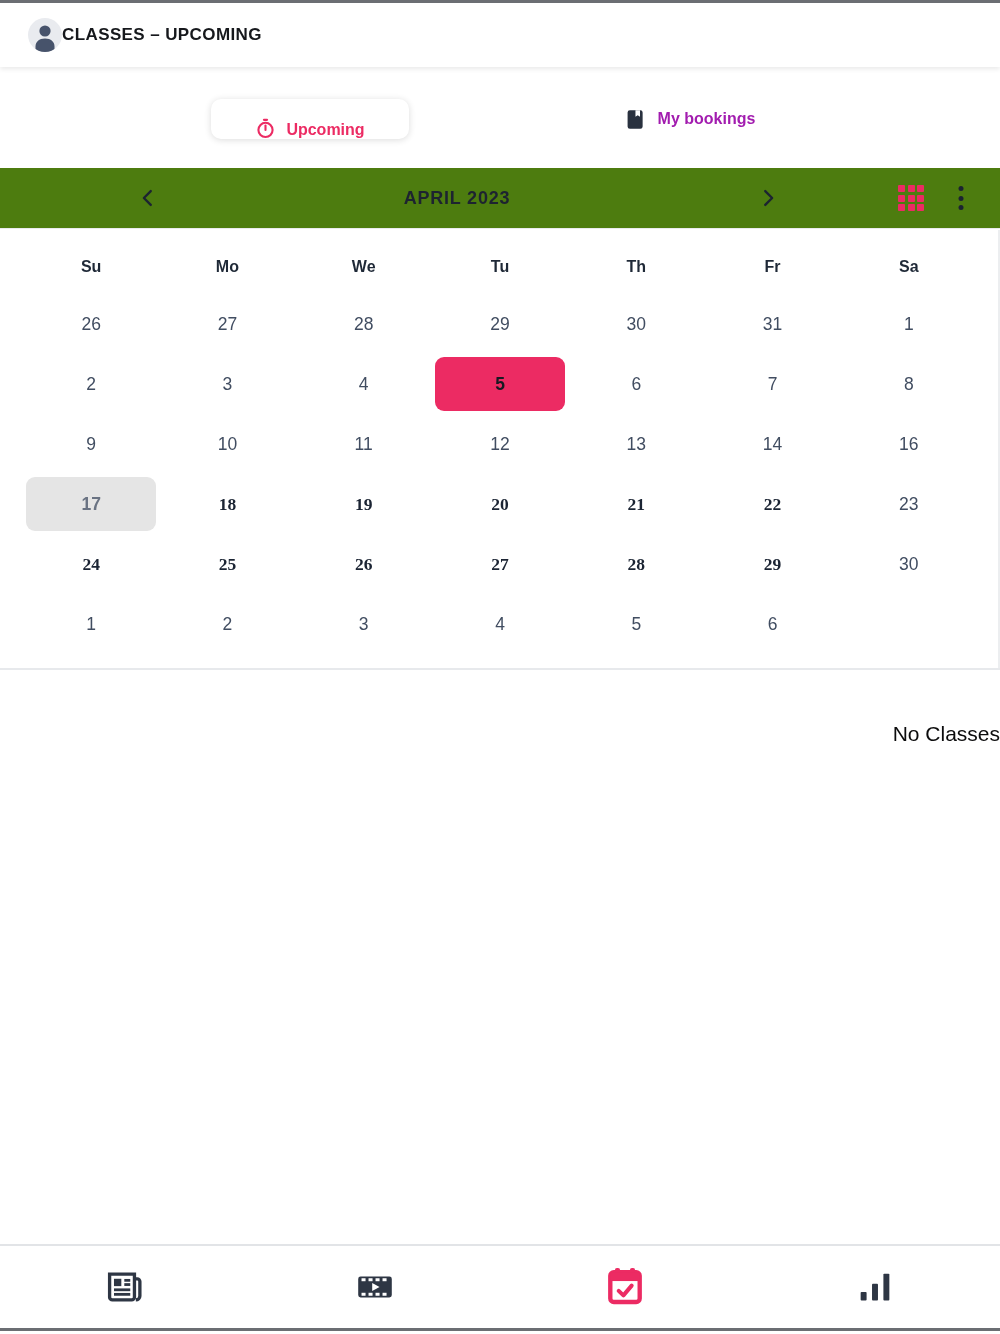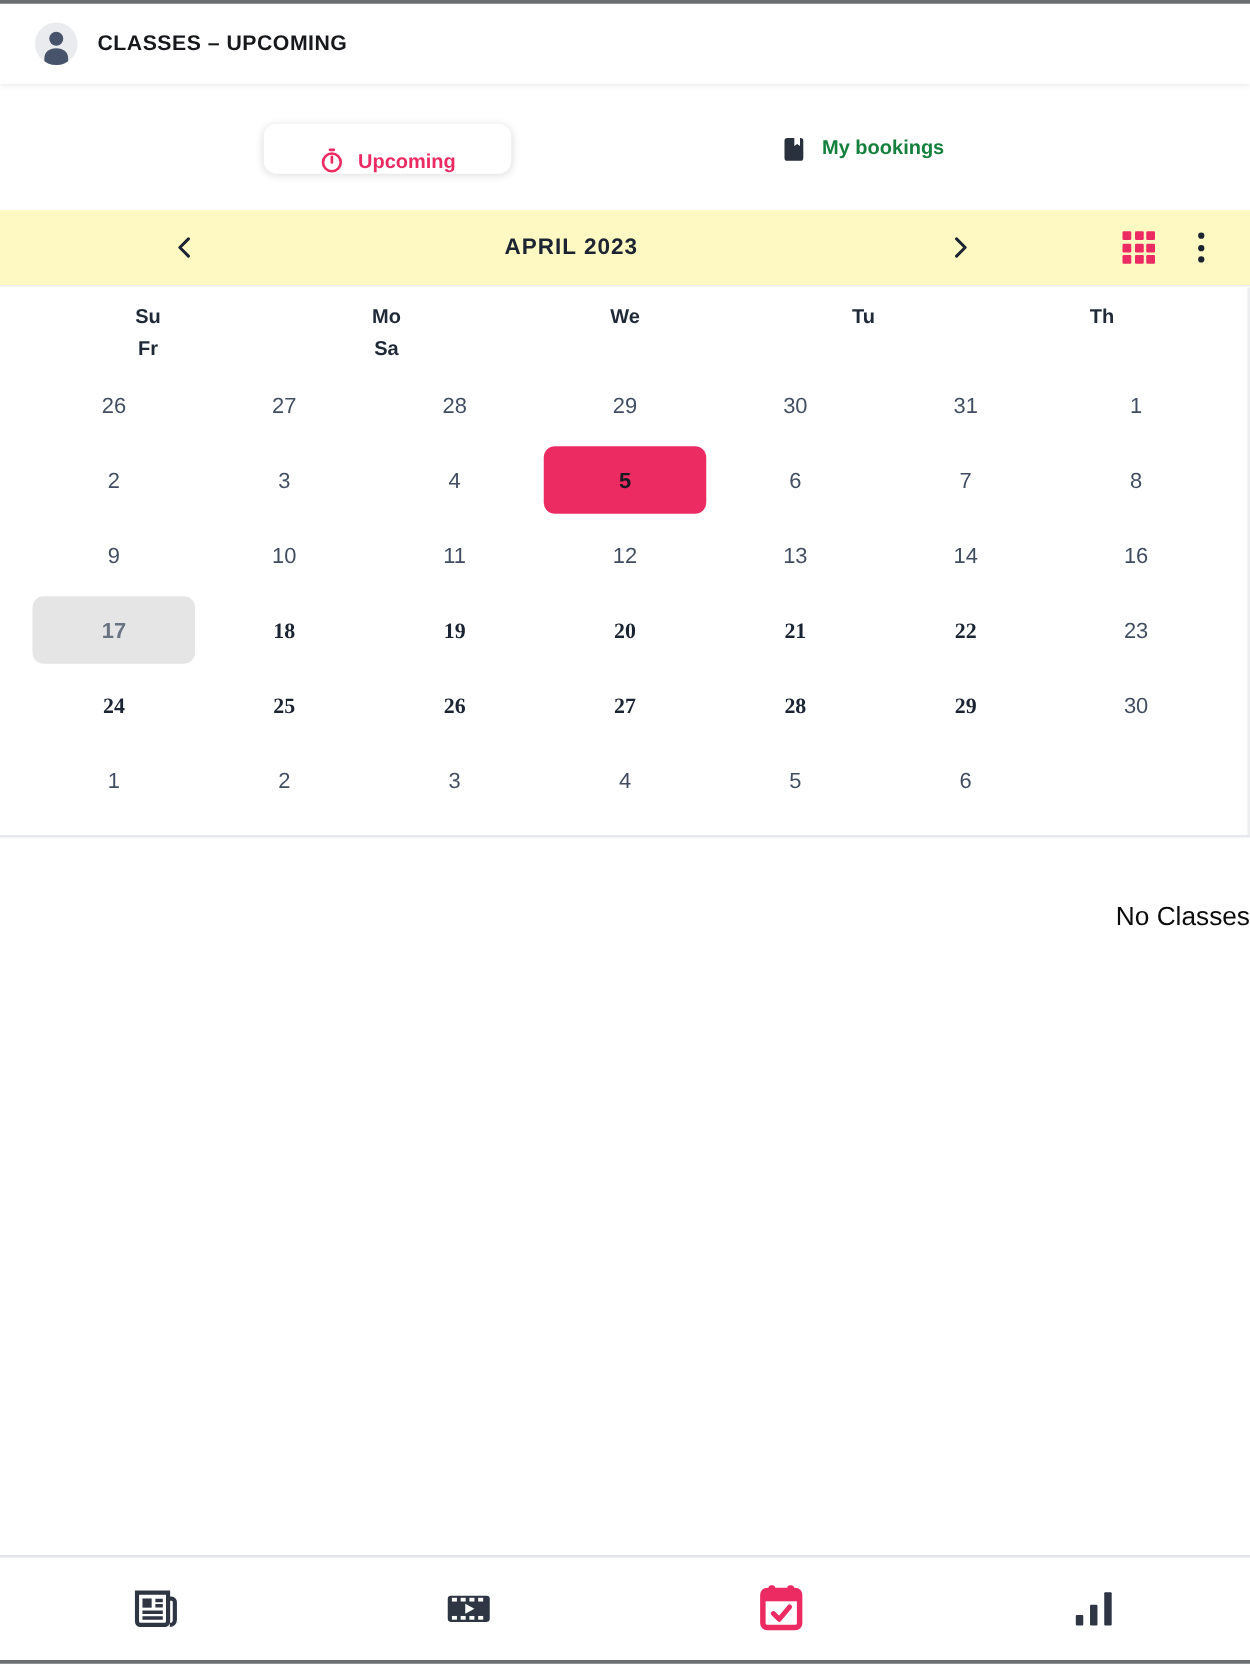--- a/index.html
+++ b/index.html
@@ -5,49 +5,49 @@
   :root { --accent:#EC2B63; --dark:#232D3F; --daytext:#414D61; }
   * { margin:0; padding:0; box-sizing:border-box; }
   html,body { background:#fff; }
   body { font-family:"Liberation Sans", sans-serif; width:1000px; height:1334px; position:relative; overflow:hidden; color:var(--dark); }
 
   .edge-top { position:absolute; top:0; left:0; right:0; height:3px; background:#6b6e73; z-index:50;}
   .edge-bottom { position:absolute; top:1328px; left:0; right:0; height:3px; background:#6b6e73; z-index:50;}
 
   
   .app-header { position:absolute; top:3px; left:0; right:0; height:64px; background:#fff;
-    display:flex; align-items:center; padding-left:28px; gap:16px;
+    display:flex; align-items:center; padding-left:28px; gap:0;
     box-shadow:0 2px 5px rgba(0,0,0,0.09); z-index:10;}
   .avatar { width:34px; height:34px; border-radius:50%; background:#E9EBEF; overflow:hidden; display:flex; align-items:flex-end; justify-content:center;}
   .app-title { font-size:17px; font-weight:700; letter-spacing:0.4px; color:#16181c;}
 
   
   .tab-upcoming { position:absolute; left:211px; top:99px; width:198px; height:40px; background:#fff;
     border-radius:10px; box-shadow:0 1px 7px rgba(0,0,0,0.14); display:flex; align-items:flex-end; justify-content:center; gap:10px; cursor:pointer;}
   .tab-upcoming .lbl { color:var(--accent); font-size:16px; font-weight:700;}
   .tab-bookings { position:absolute; left:690px; top:99px; height:40px; transform:translateX(-50%);
     display:flex; align-items:center; gap:12px; cursor:pointer;}
-  .tab-bookings .lbl { color:#15803d; font-size:16px; font-weight:600;}
-
-  
-  .month-nav { position:absolute; top:168px; left:0; right:0; height:61px; border-bottom:1.5px solid #E9EBED; background:#fef9c3;}
+  .tab-bookings .lbl { color:#a21caf; font-size:16px; font-weight:600;}
+
+  
+  .month-nav { position:absolute; top:168px; left:0; right:0; height:61px; border-bottom:1.5px solid #E9EBED; background:#4d7c0f;}
   .chev { position:absolute; top:50%; transform:translate(-50%,-50%); width:34px; height:34px; display:flex; align-items:center; justify-content:center; cursor:pointer;}
   .chev.left { left:148px; }
   .chev.right { left:768px; }
   .month-label { position:absolute; left:457px; top:50%; transform:translate(-50%,-50%);
     font-size:18px; font-weight:700; letter-spacing:0.8px; color:#1d2330;}
   .grid-btn { position:absolute; left:911px; top:50%; transform:translate(-50%,-50%);
     display:grid; grid-template-columns:repeat(3,7px); grid-template-rows:repeat(3,7px); gap:2.5px; cursor:pointer;}
   .grid-btn span { background:var(--accent); border-radius:1px; }
   .kebab { position:absolute; left:961px; top:50%; transform:translate(-50%,-50%); display:flex; flex-direction:column; gap:4.5px; cursor:pointer; padding:4px;}
   .kebab span { width:5px; height:5px; border-radius:50%; background:#1c2431;}
 
   
   .weekday-row { position:absolute; top:241px; left:23px; right:23px; height:52px;
-    display:grid; grid-template-columns:repeat(5,1fr);}
+    display:grid; grid-template-columns:repeat(7,1fr);}
   .wd { display:flex; align-items:center; justify-content:center; font-size:16px; font-weight:700; color:#1f2937;}
   .calendar-grid { position:absolute; top:294px; left:23px; right:23px;
     display:grid; grid-template-columns:repeat(7,1fr); grid-auto-rows:60px;}
   .daycell { display:flex;justify-content:flex-end; }
   .day { flex:1; margin:3px; display:flex; align-items:center; justify-content:center;
     border-radius:9px; font-size:17.5px; cursor:pointer;}
   .day.normal { color:var(--daytext); font-weight:400;}
   .day.bold { color:#1b2433; font-weight:700;font-family:Liberation Serif, serif;}
   .day.selected { background:var(--accent); color:#161a22; font-weight:600;}
   .day.today { background:#e5e5e5; color:#6a7383; font-weight:700;}

